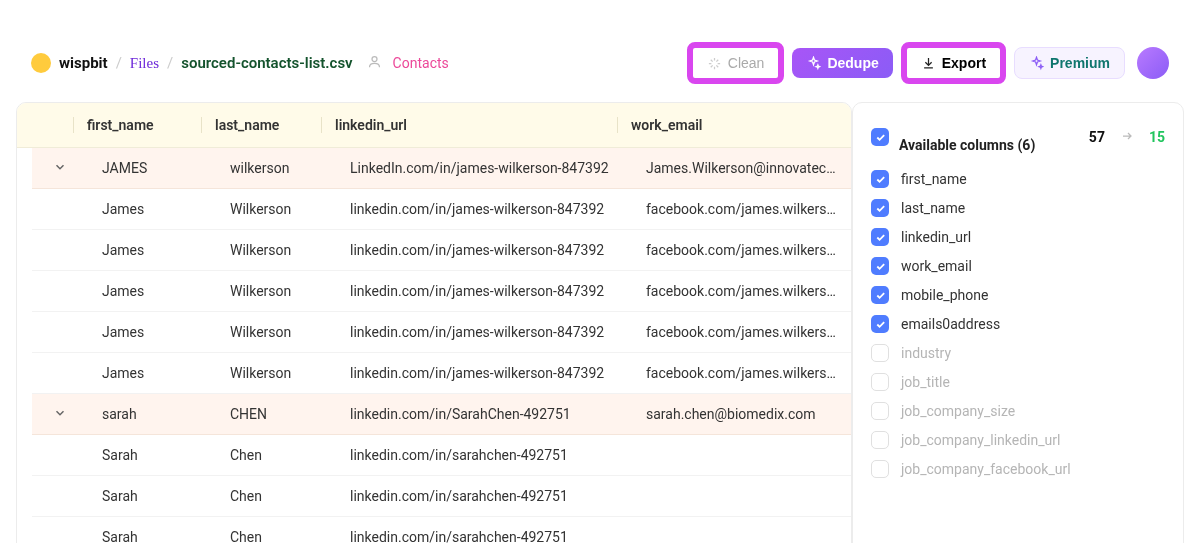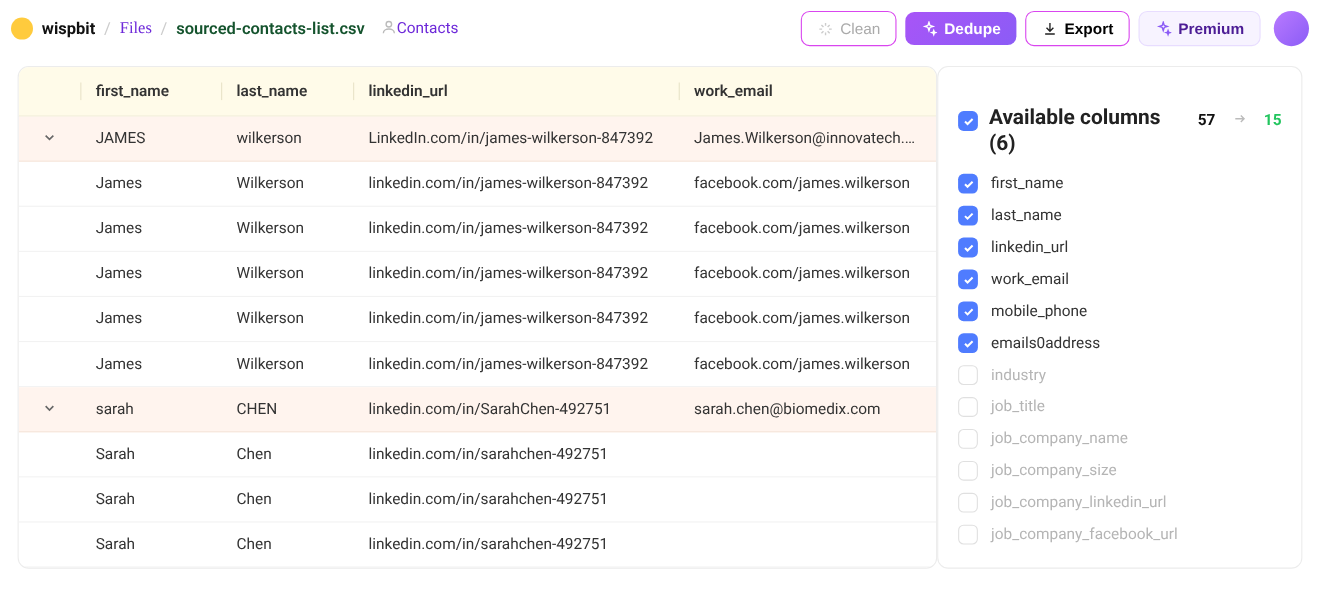--- a/index.html
+++ b/index.html
@@ -8,76 +8,77 @@
       background: #fff;
       width: 1200px;
       height: 543px;
       overflow: hidden;
       font-size: 14px;
       color: #1a1a1a;
     }
     .topbar {
       display: flex;
       align-items: center;
-      padding: 10px 10px;
+      padding: 10px 31px;
       gap: 8px;
+      margin-top: 32px;
     }
     .logo-dot {
       width: 20px;
       height: 20px;
       background: #ffcb3d;
       border-radius: 50%;
     }
     .breadcrumb {
       display: flex;
       align-items: center;
       gap: 8px;
       font-size: 15px;
     }
     .breadcrumb .brand { font-weight: 700; color: #111; }
     .breadcrumb .sep { color: #ccc; }
     .breadcrumb .crumb-link { color: #6d28d9; font-family: Liberation Serif, serif; }
     .breadcrumb .crumb-file { font-weight: 600; color: #14532d; }
     .contacts-pill {
       display: flex;
       align-items: center;
-      gap: 0;
-      color: #6d28d9;
+      gap: 11px;
+      color: #ec4899;
       font-size: 14px;
       margin-left: 6px;
       text-align: center;
     }
     .spacer { flex: 1; }
     .btn {
       display: inline-flex;
       align-items: center;
       gap: 6px;
       padding: 7px 14px;
       border-radius: 8px;
       font-size: 14px;
       font-weight: 500;
-      border: 1px solid #d946ef;
+      border: 6px solid #d946ef;
       background: #fff;
       cursor: pointer;
       color: #555;
     }
     .btn .ico { width: 15px; height: 15px; display: inline-flex; align-items: center; justify-content: center; }
     .btn-clean { color: #aaa; }
     .btn-dedupe {
       border: none;
       background: linear-gradient(135deg, #a855f7, #8b5cf6);
       color: #fff;
       font-weight: 600;
       align-items: flex-end;
     }
     .btn-export { color: #000000; font-weight: 600; }
     .btn-premium {
       background: #f7f3ff;
       border: 1px solid #e8ddff;
-      color: #4c1d95;
+      color: #0f766e;
       font-weight: 600;
     }
     .avatar {
       width: 32px;
       height: 32px;
       border-radius: 50%;
       background: linear-gradient(135deg, #b97aff, #8b5cf6);
       margin-left: 4px;
     }
     .main {
@@ -115,20 +116,21 @@
     .col-chevron { width: 56px; flex-shrink: 0; }
     .col-first { width: 128px; flex-shrink: 0;}
     .col-last { width: 120px; flex-shrink: 0;}
     .col-linked { width: 296px; flex-shrink: 0;}
     .col-email { flex: 1; min-width: 0; }
     
     .trow {
       display: flex;
       border-bottom: 1px solid #f2f2f2;
       align-items: flex-start;
+      margin-left: 15px;
     }
     .trow.group-head {
       background: #fff4ee;
       border-bottom: 1px solid #f5e5da;
     }
     .trow .td {
       padding: 12px 14px;
       color: #333;
       white-space: nowrap;
       overflow: hidden;
@@ -140,21 +142,21 @@
       color: #999;
     }
     .chev-svg { width: 14px; height: 14px; }
 
     .side-header {
       display: flex;
       align-items: center;
       padding: 4px 18px 12px 18px;
       gap: 10px;
     }
-    .side-title { font-weight: 700; font-size: 19px; color: #222; flex: 1; margin-top: 16px; }
+    .side-title { font-weight: 700; font-size: 14px; color: #222; flex: 1; margin-top: 16px; }
     .count-before { font-weight: 700; color: #111; }
     .arrow-right { color: #bbb; margin: 0 4px; }
     .count-after { font-weight: 700; color: #22c55e; }
     
     .checkbox {
       width: 18px; height: 18px;
       border-radius: 5px;
       display: inline-flex;
       align-items: center; justify-content: center;
       flex-shrink: 0;
@@ -391,24 +393,20 @@
         <div class="col-item inactive">
           <span class="checkbox unchecked"></span>
           <span class="label">industry</span>
         </div>
         <div class="col-item inactive">
           <span class="checkbox unchecked"></span>
           <span class="label">job_title</span>
         </div>
         <div class="col-item inactive">
           <span class="checkbox unchecked"></span>
-          <span class="label">job_company_name</span>
-        </div>
-        <div class="col-item inactive">
-          <span class="checkbox unchecked"></span>
           <span class="label">job_company_size</span>
         </div>
         <div class="col-item inactive">
           <span class="checkbox unchecked"></span>
           <span class="label">job_company_linkedin_url</span>
         </div>
         <div class="col-item inactive">
           <span class="checkbox unchecked"></span>
           <span class="label">job_company_facebook_url</span>
         </div>

